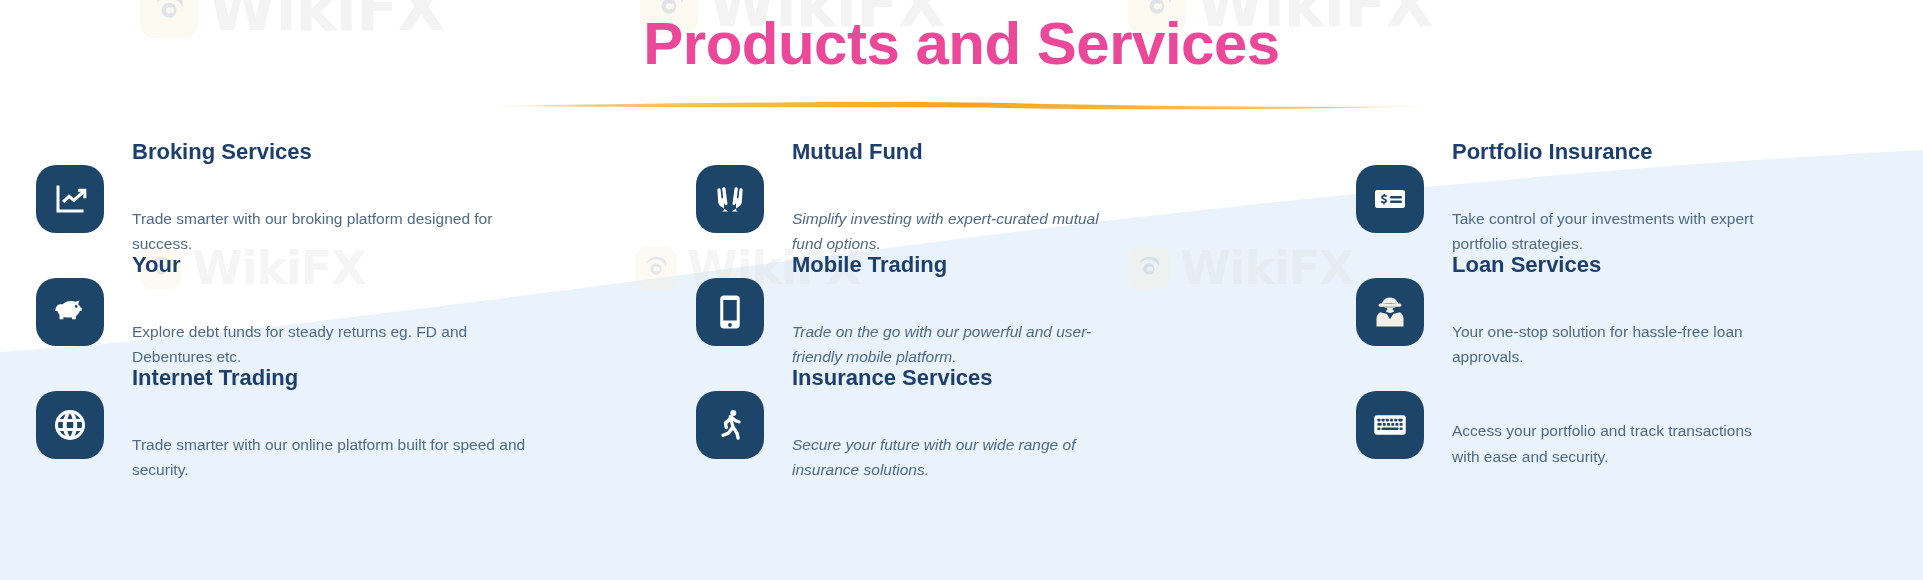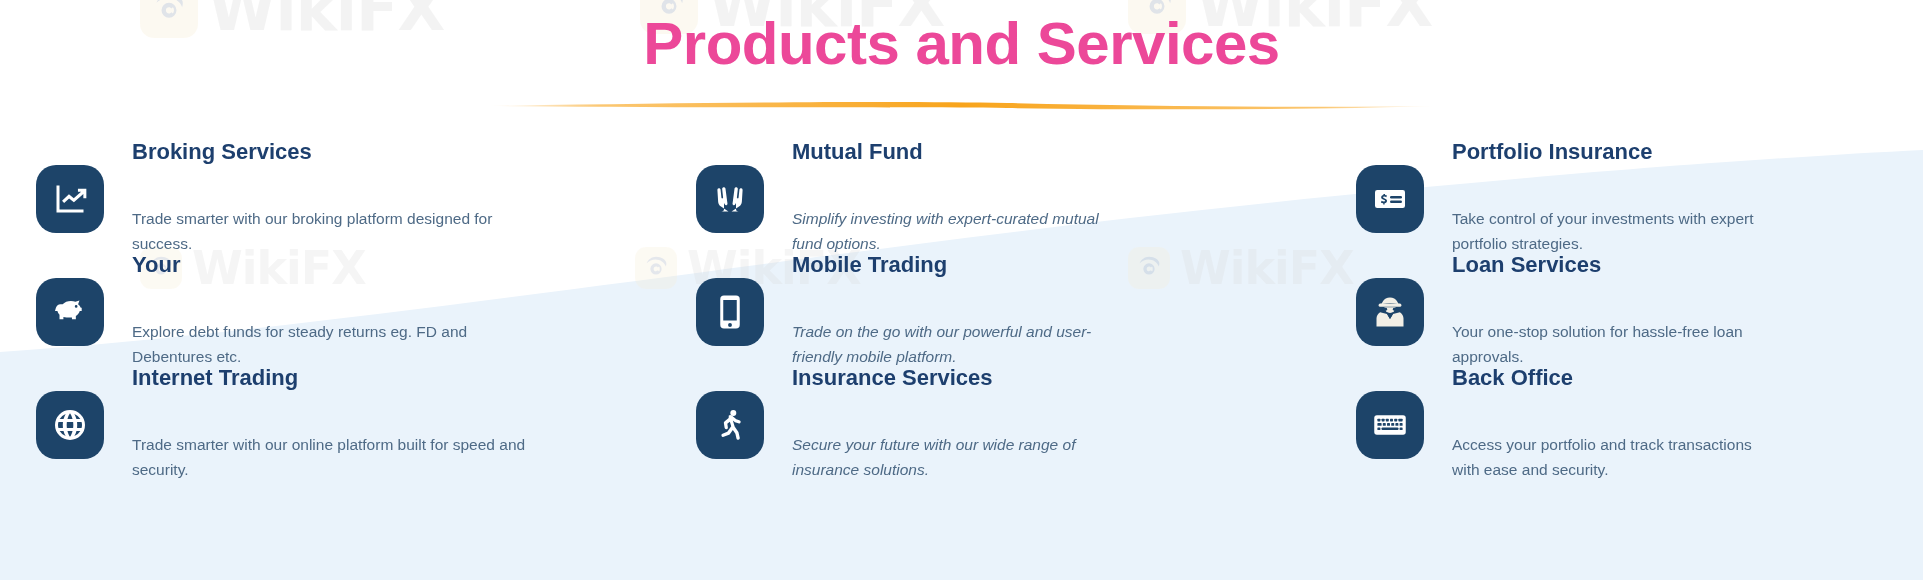--- a/index.html
+++ b/index.html
@@ -329,21 +329,20 @@
             <rect x="12.8" y="10.7" width="2" height="1.8" rx=".4"></rect>
             <rect x="15.6" y="10.7" width="2" height="1.8" rx=".4"></rect>
             <rect x="18.4" y="10.7" width="2" height="1.8" rx=".4"></rect>
             <rect x="3.6" y="13.6" width="2" height="1.8" rx=".4"></rect>
             <rect x="6.4" y="13.6" width="11.2" height="1.8" rx=".6"></rect>
             <rect x="18.4" y="13.6" width="2" height="1.8" rx=".4"></rect>
           </g>
             </svg>
         </div>
         <div class="card-body">
-          <div class="card-title">Back Office</div>
           <div class="card-desc">Access your portfolio and track transactions with ease and security.</div>
         </div>
       </div>
 
     </div>
 
   </div>
 </div>
 
 </body></html>

